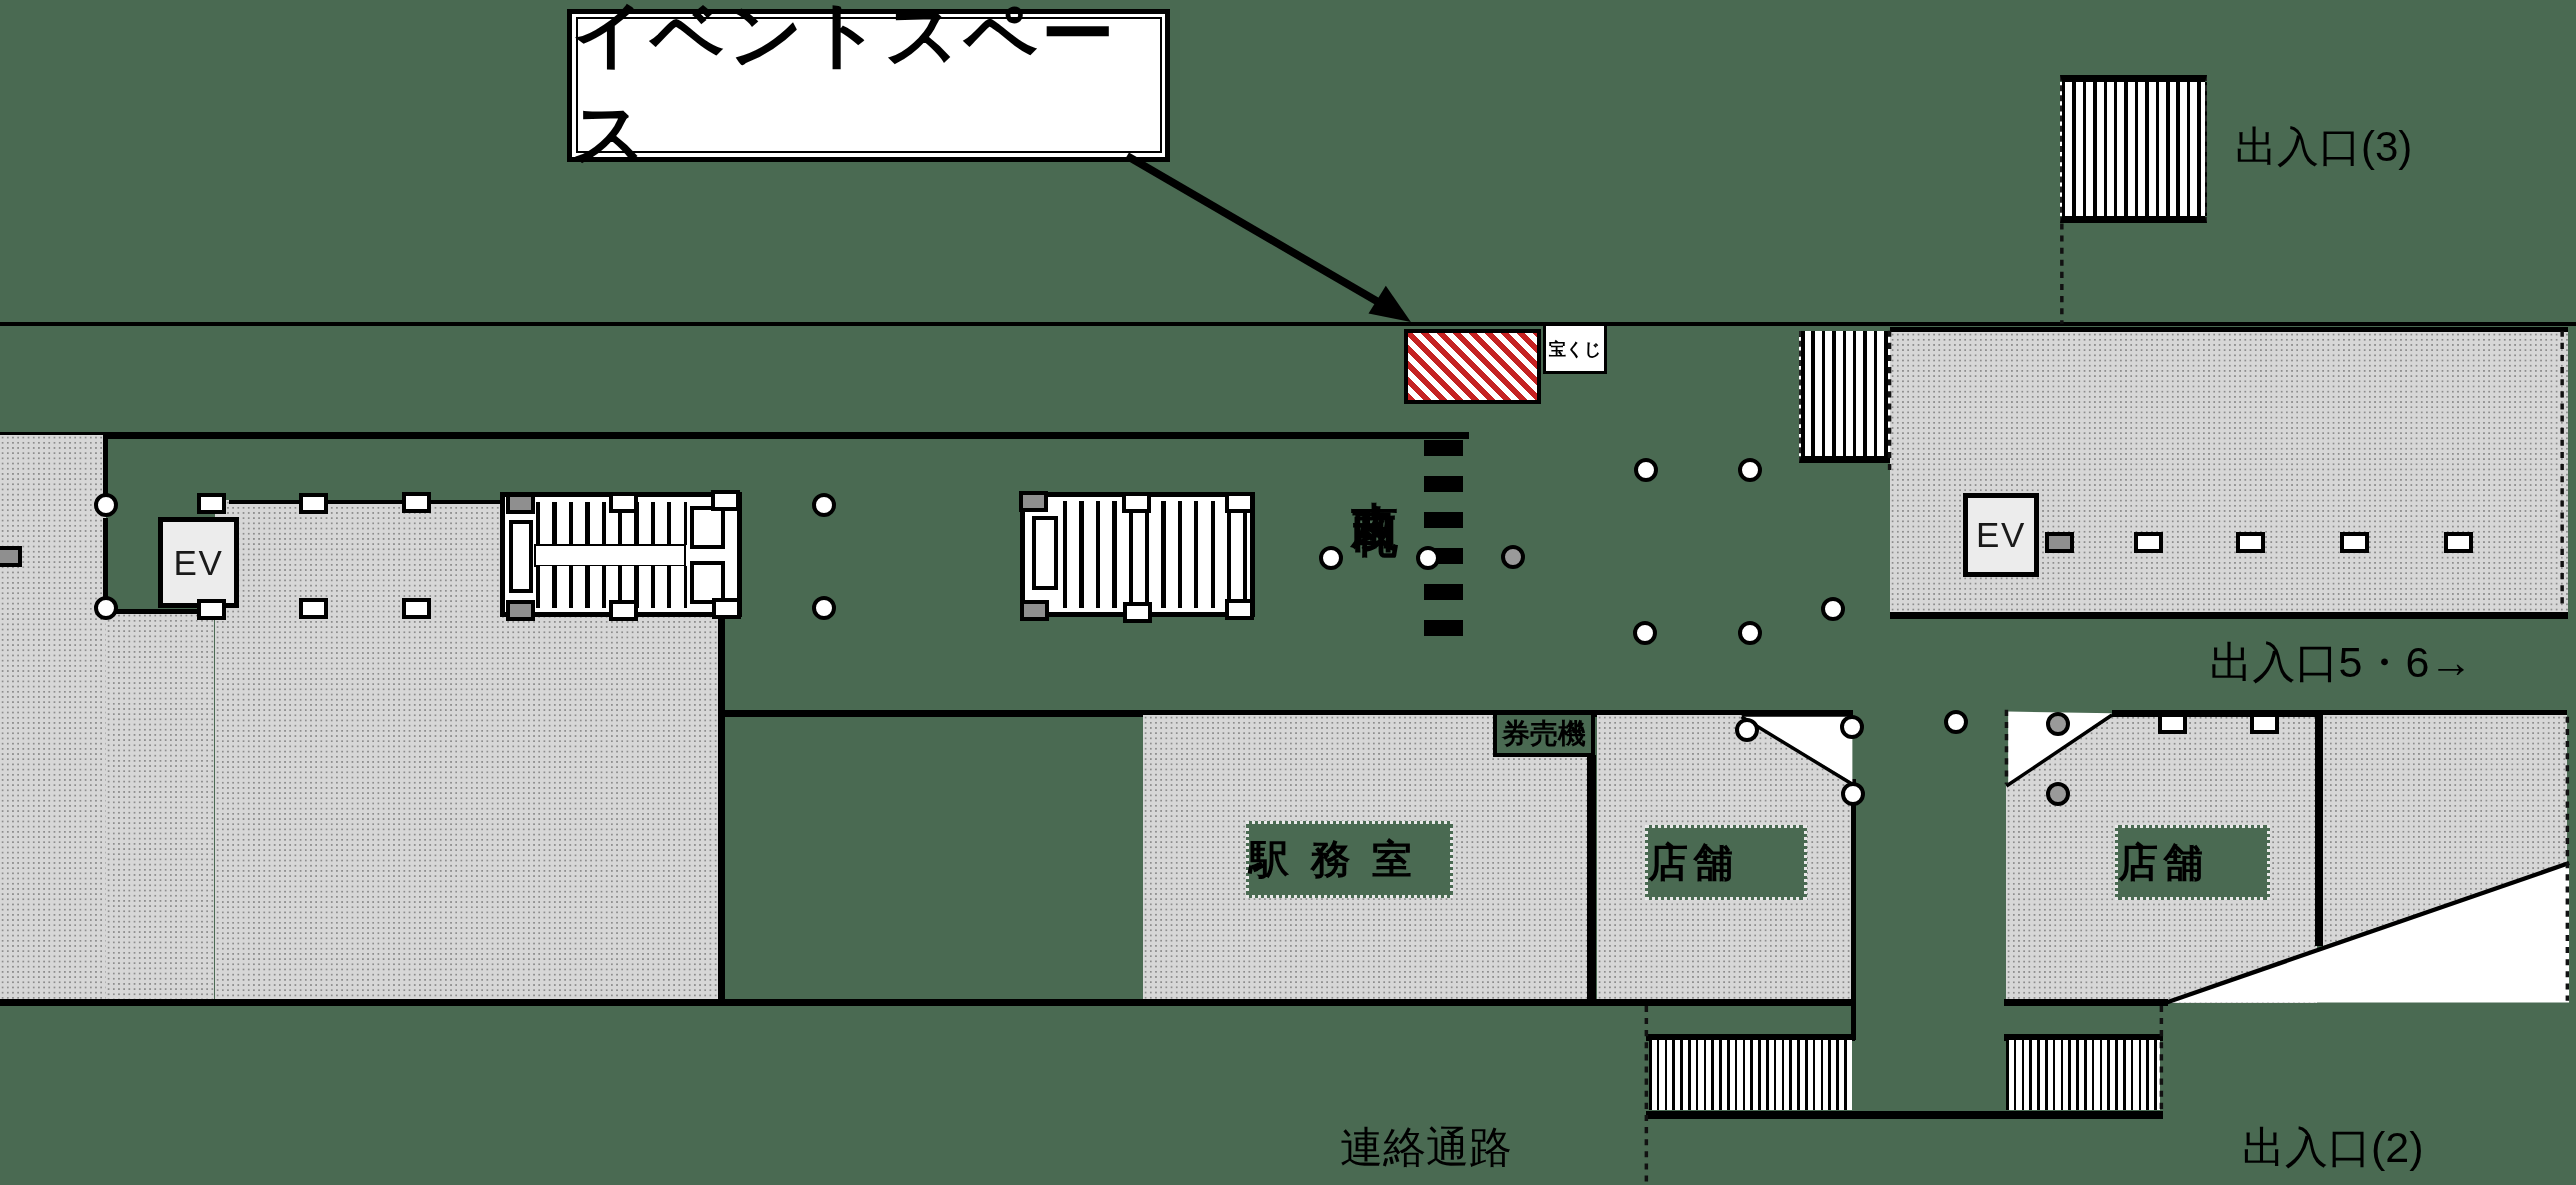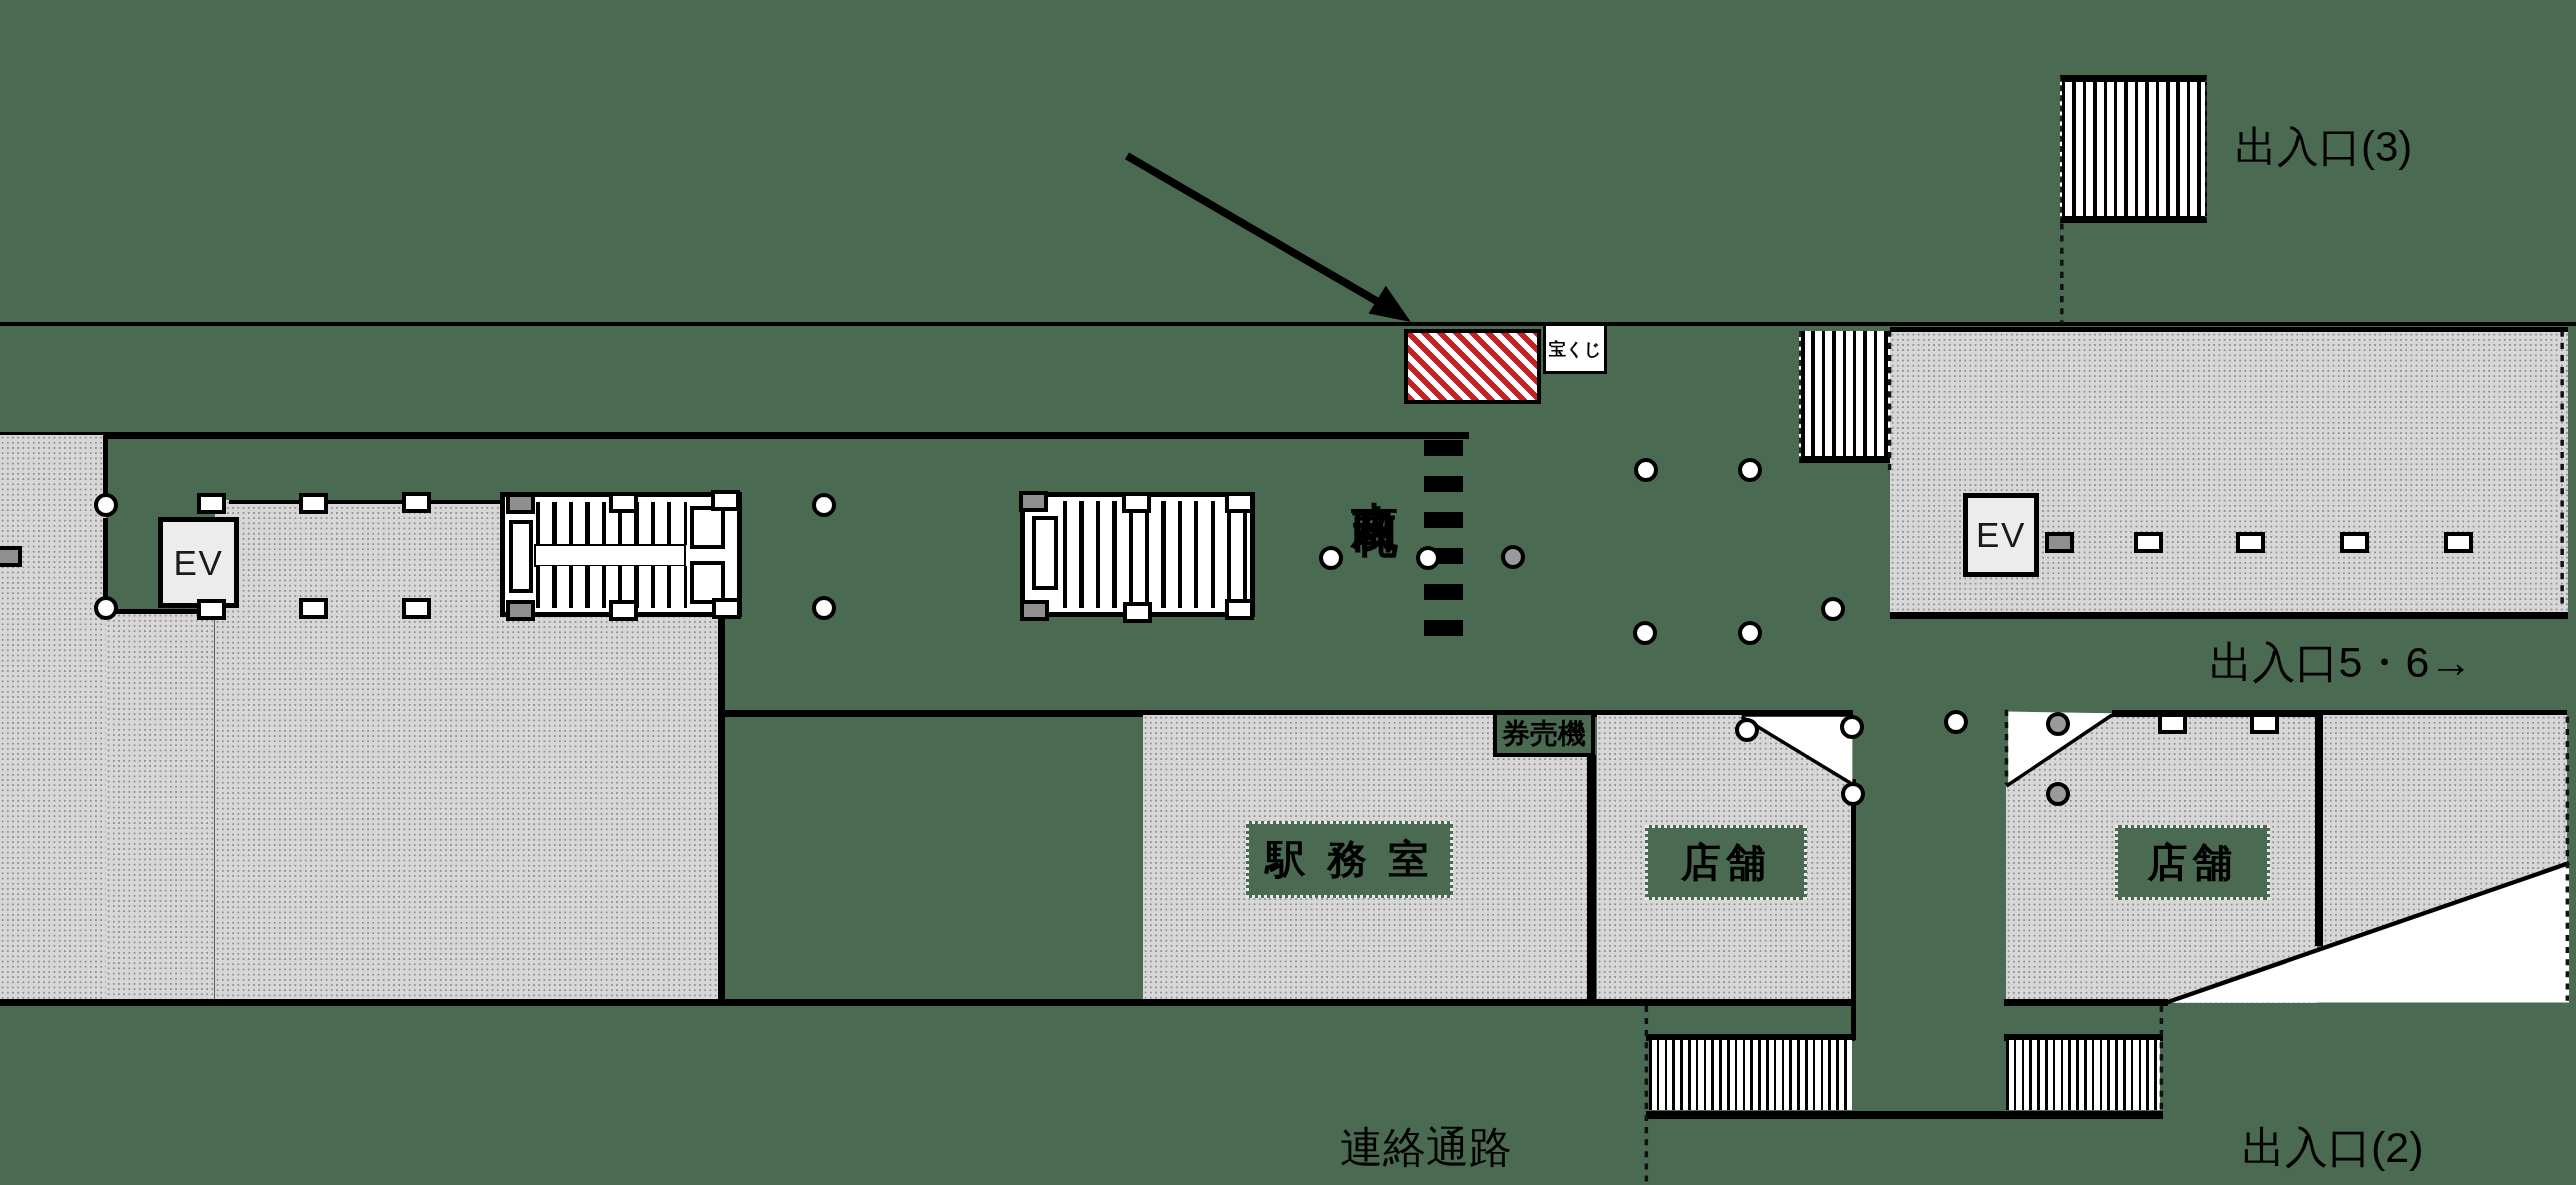--- a/index.html
+++ b/index.html
@@ -28,21 +28,21 @@
   .vstripes-fine{background:repeating-linear-gradient(90deg,#000 0 2.6px,#fff 2.6px 7.8px);}
   .treads{background:repeating-linear-gradient(90deg,#000 0 4.3px,#fff 4.3px 16.4px);}
   .redhatch{
     background:repeating-linear-gradient(45deg,#c52222 0 5.2px,#fff 5.2px 11.3px);
     border:4.3px solid #000;
   }
   .wall{background:#000;}
   .cutlabel{
     background:var(--green);
     border:3.5px dotted #e9e9e9;
-    display:flex;align-items:center;justify-content:center;
+    display:flex;align-items:center;justify-content:flex-start;
     font-weight:bold;font-size:40px;letter-spacing:5.2px;
   }
   .maptext{font-weight:normal;font-size:42px;white-space:nowrap;}
   .evbox{
     background:#ececec;border:5.2px solid #000;
     display:flex;align-items:center;justify-content:center;
     font-size:35px;color:#1a1a1a;letter-spacing:1.7px;
   }
   .pillar{background:#fff;border:4.3px solid #000;box-sizing:border-box;}
   .pillar.gray{background:#8f8f8f;}
@@ -102,20 +102,23 @@
   <div class="abs gatebar" style="left:1424px;top:620px;width:39px;height:15.6px;"></div>
 
   <div class="abs" style="left:1347px;top:463px;width:57px;height:242px;writing-mode:vertical-rl;text-orientation:upright;font-size:47px;font-weight:bold;letter-spacing:5.2px;line-height:57px;">南改札口</div>
 
   <div class="abs redhatch" style="left:1404px;top:329px;width:137px;height:75px;box-sizing:border-box;"></div>
 
   <div class="abs" style="left:1543px;top:323px;width:64px;height:51px;background:#fff;border:3.5px solid #000;box-sizing:border-box;display:flex;align-items:center;justify-content:center;">
     <span style="font-size:17.3px;font-weight:bold;">宝くじ</span>
   </div>
 
+  <div class="abs callout" style="left:567px;top:8.7px;width:593px;height:143px;">
+    <span>イベントスペース</span>
+  </div>
 
   <div class="abs vstripes" style="left:2060px;top:75px;width:147px;height:148px;border-top:7.8px solid #000;border-bottom:7.8px solid #000;border-left:2.6px dashed #222;border-right:2.6px dashed #222;box-sizing:border-box;"></div>
   <div class="abs maptext" style="left:2235px;top:119px;">出入口(3)</div>
 
   <div class="abs dots" style="left:1890px;top:327px;width:678px;height:280px;border-top:5.2px solid #000;border-bottom:7.8px solid #000;box-sizing:content-box;"></div>
   <div class="abs vstripes" style="left:1799px;top:331px;width:91px;height:132px;border-bottom:7.8px solid #000;border-left:2.6px dashed #222;box-sizing:border-box;"></div>
 
   <div class="abs evbox" style="left:1963px;top:493px;width:66px;height:74px;">
     <span>EV</span>
   </div>

